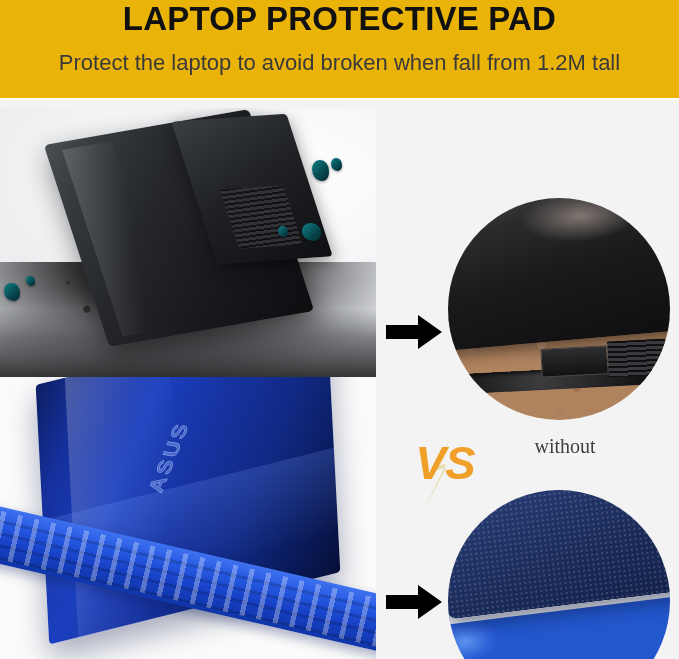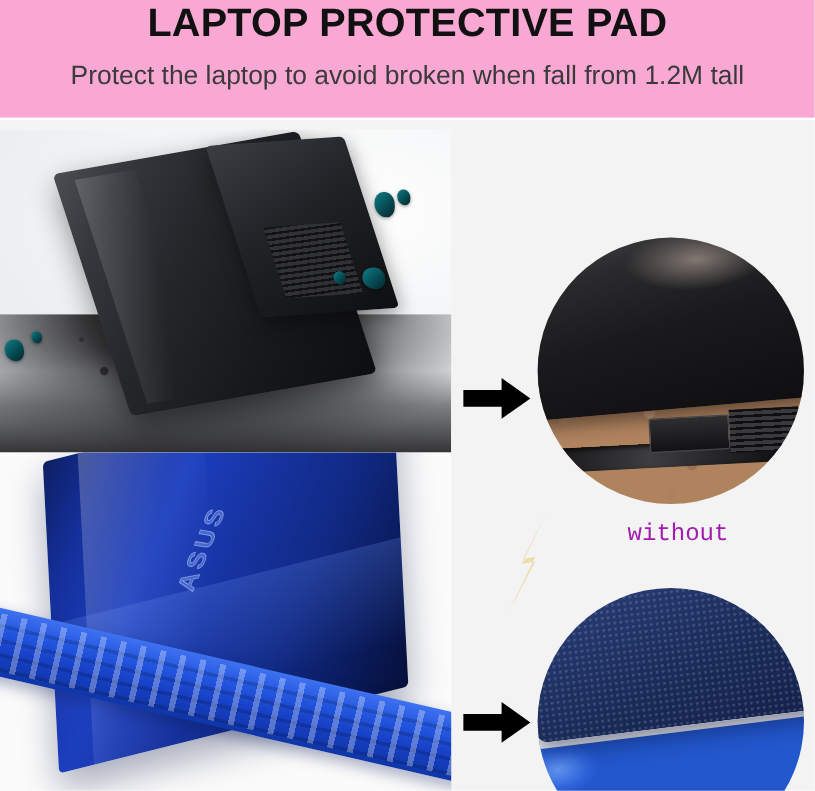--- a/index.html
+++ b/index.html
@@ -11,21 +11,21 @@
   }
   .page{
     position:relative;
     width:679px; height:659px;
     background:#ffffff;
   }
 
   
   .header{
     position:absolute; left:0; top:0; width:679px; height:98px;
-    background:#f9a8d4;
+    background:#eab308;
   }
   .title{
     position:absolute; left:0; top:2px; width:679px;
     text-align:center;
     font-size:33px; line-height:34px;
     font-weight:bold;
     letter-spacing:0.2px;
     color:#111111;
     font-family:"Liberation Sans", sans-serif;
   }
@@ -271,24 +271,24 @@
     font-weight:bold; font-style:italic;
     color:#f0a028;
     letter-spacing:-1px;
     font-family:"Liberation Sans", sans-serif;
   }
 
   
   .caption{
     position:absolute;
     text-align:center;
-    color:#a21caf;
+    color:#404040;
     font-size:20px; line-height:24px;
     font-weight:400;
-    font-family:Liberation Mono, monospace;
+    font-family:Liberation Serif, serif;
   }
   .caption-without{ left:460px; top:334px; width:210px; }
 </style>
 </head>
 <body>
 
 <div class="page">
 
   <div class="header">
     <div class="title">LAPTOP PROTECTIVE PAD</div>
@@ -350,20 +350,21 @@
     <div class="circle circle-protected">
       <div class="cushion"></div>
       <div class="white-gap"></div>
       <div class="sleeve"></div>
     </div>
 
     <div class="vs-badge">
       <svg class="vs-bolt" viewBox="0 0 78 84" xmlns="http://www.w3.org/2000/svg">
         <path d="M50 0 L30 40 L40 38 L18 84 L40 42 L29 44 Z" fill="#E8D9A0" opacity="0.85"></path>
       </svg>
+      <div class="vs-text">VS</div>
     </div>
 
     <div class="caption caption-without">
       <div>without</div>
     </div>
 
   </div>
 </div>
 
 </body></html>

